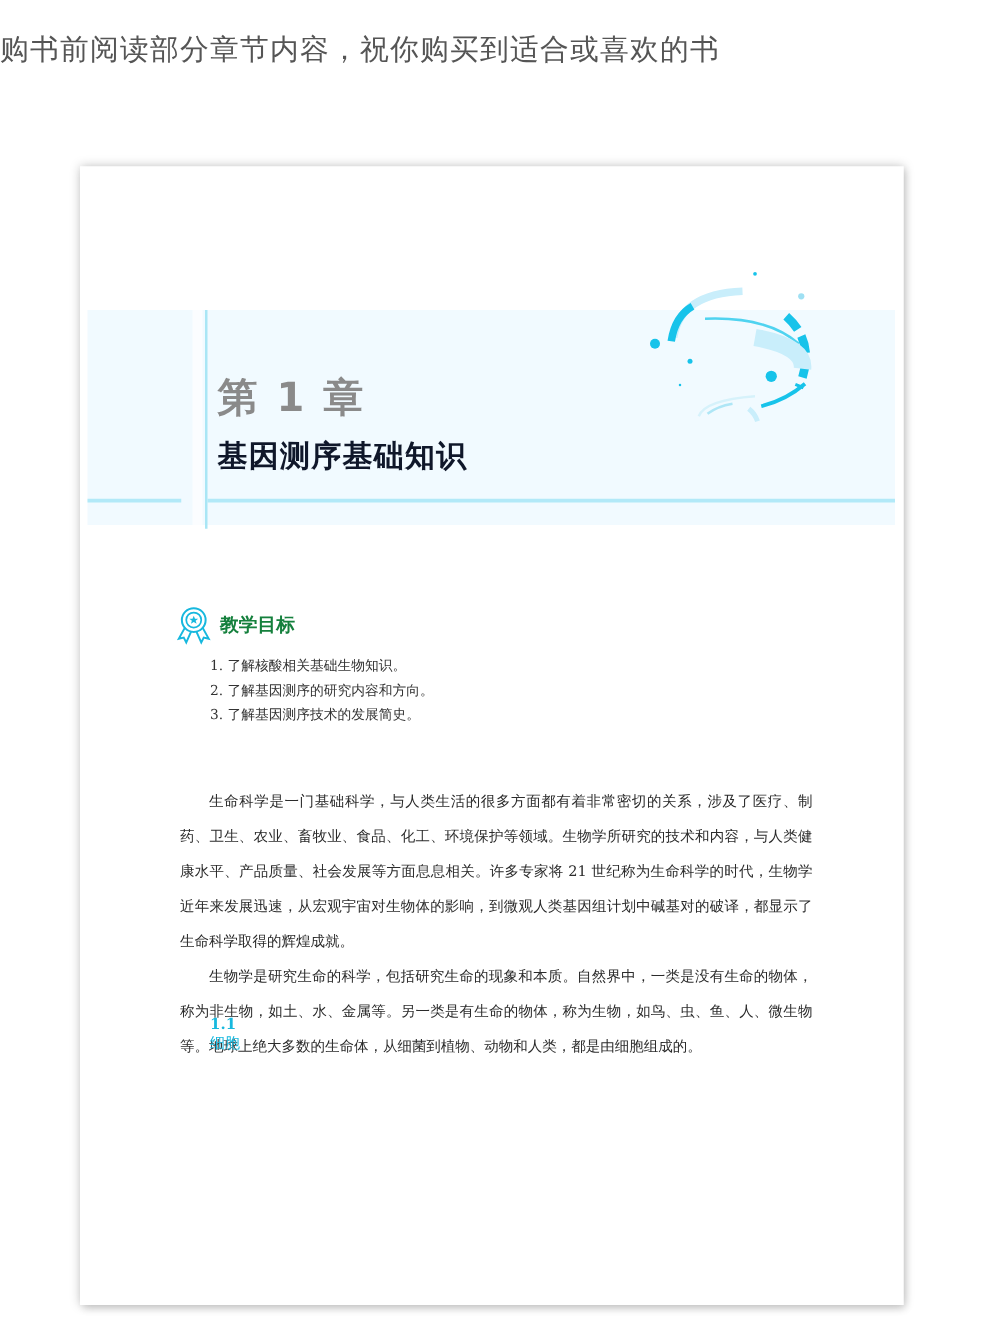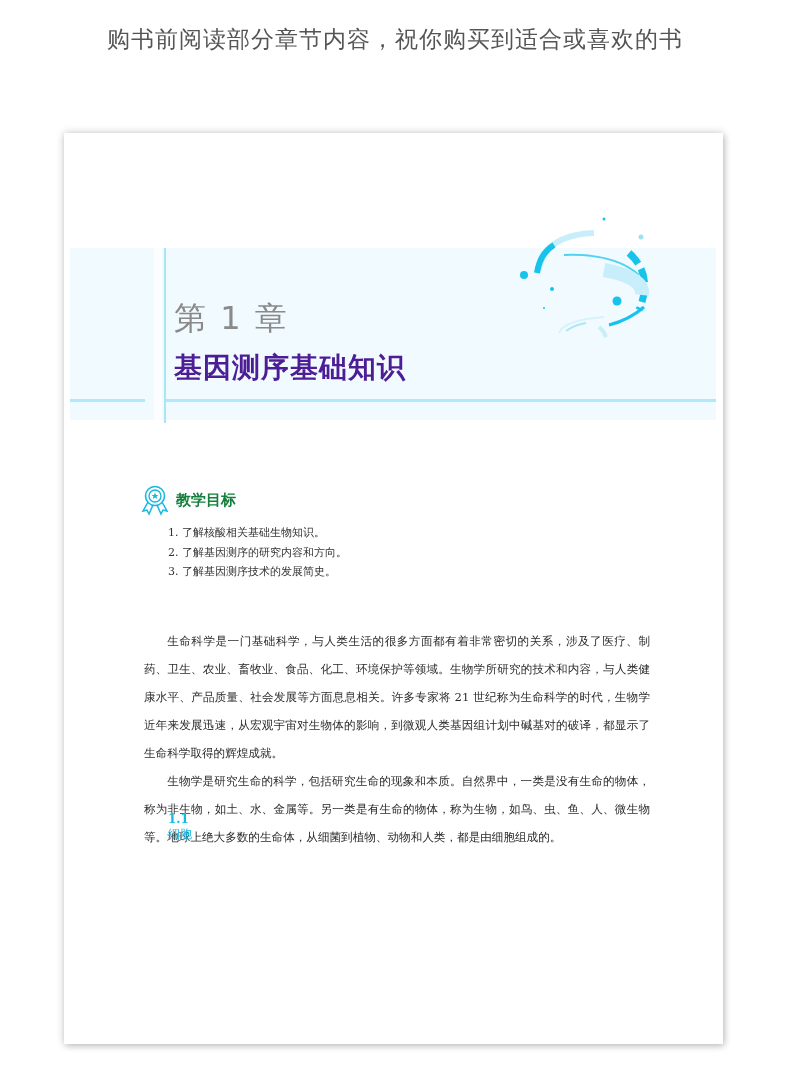--- a/index.html
+++ b/index.html
@@ -1,21 +1,21 @@
 <!DOCTYPE html>
 <html><head>
 <meta charset="utf-8">
 <style>
   html, body { margin:0; padding:0; }
   body {
     width:790px; height:1069px; background:#ffffff; position:relative; overflow:hidden;
     font-family: "DejaVu Sans", sans-serif;
   }
   .promo {
-    position:absolute; left:0; top:24px; width:790px; text-align:center;
+    position:absolute; left:0; top:24px; width:790px; text-align:left;
     font-size:23px; color:#555555; letter-spacing:1px;
     font-family:"DejaVu Sans", sans-serif;
   }
   .page {
     position:absolute; left:64px; top:133px; width:659px; height:911px;
     background:#ffffff;
     box-shadow: 0 0 8px rgba(0,0,0,0.22), 2px 3px 6px rgba(0,0,0,0.12);
   }
   .band {
     position:absolute; left:6px; top:115px; width:646px; height:172px;
@@ -29,25 +29,25 @@
     position:absolute; left:90px; top:115px; width:8px; height:172px; background:#fbfdff;
   }
   .hline-left {
     position:absolute; left:6px; top:266px; width:75px; height:3px; background:#b2e9f8;
   }
   .hline-right {
     position:absolute; left:102px; top:266px; width:550px; height:3px; background:#b2e9f8;
   }
   .chap-num {
     position:absolute; left:110px; top:164px; font-size:32px; color:#8a8a8a;
-    font-weight:400; letter-spacing:2px;
+    font-weight:700; letter-spacing:2px;
     font-family:"DejaVu Sans", sans-serif;
   }
   .chap-title {
-    position:absolute; left:110px; top:216px; font-size:28px; color:#4c1d95; font-weight:bold;
+    position:absolute; left:110px; top:216px; font-size:24px; color:#0f172a; font-weight:bold;
     letter-spacing:1px;
     font-family:"DejaVu Sans", sans-serif;
   }
   .globe { position:absolute; left:440px; top:82px; width:160px; height:130px; }
   .obj-head {
     position:absolute; left:76px; top:350px; height:34px; display:flex; align-items:center;
   }
   .obj-head .label {
     font-size:15px; font-weight:bold; color:#15803d; margin-left:6px;
     font-family:"DejaVu Sans", sans-serif;

